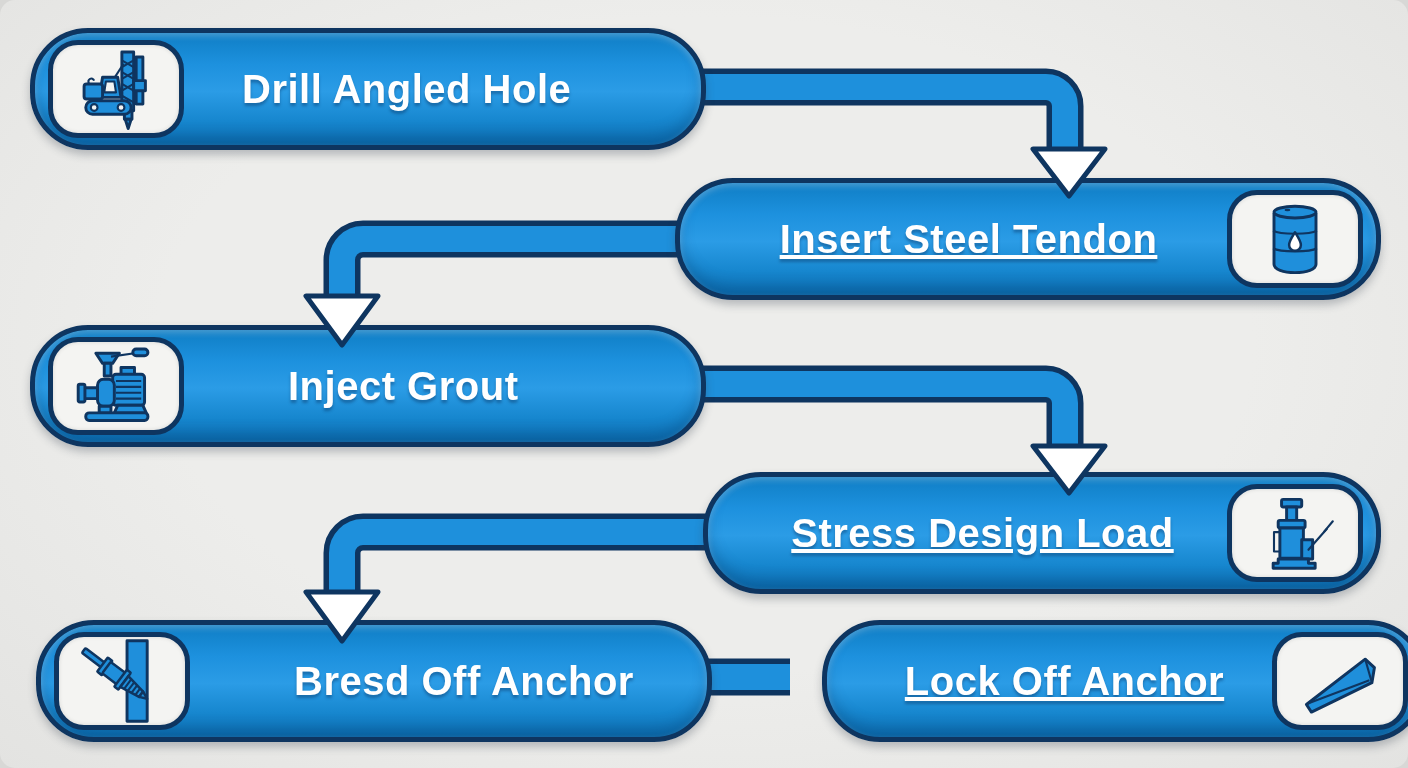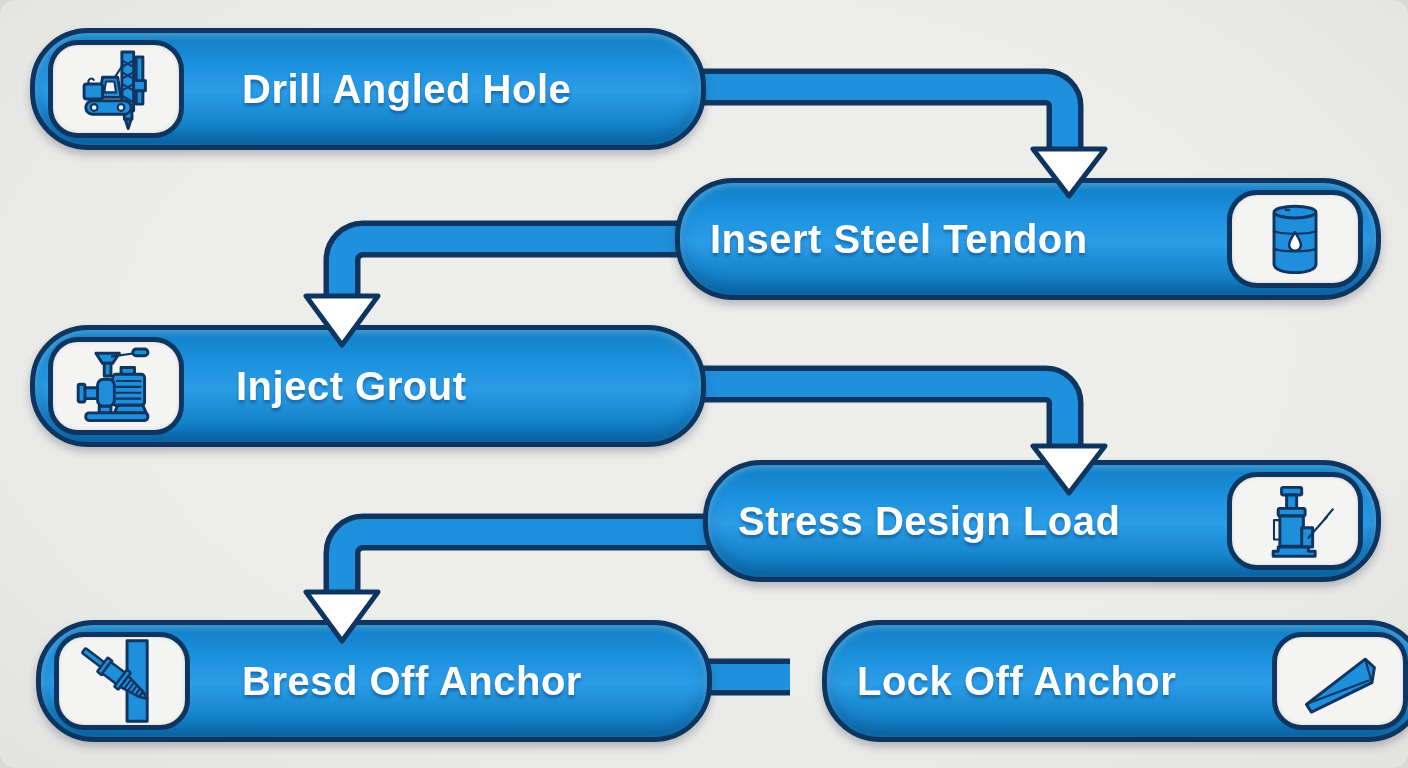--- a/index.html
+++ b/index.html
@@ -55,28 +55,28 @@
 
   .step-label{
     color:#ffffff;
     font-size:40px;
     font-weight:bold;
     letter-spacing:.5px;
     white-space:nowrap;
     text-shadow:0 3px 3px rgba(8,45,90,.40);
   }
   .icon-left  .step-label{padding-left:58px;}
-  #step-3 .step-label, #step-5 .step-label{padding-left:52px;}
-  .icon-right .step-label{flex:1;text-align:left;padding-left:30px;}
+  #step-3 .step-label, #step-5 .step-label{padding-left:104px;}
+  .icon-right .step-label{flex:1;text-align:center;padding-left:30px;text-decoration:underline;}
 
   
   #step-1{left:30px;  top:28px;  width:676px;}
   #step-2{left:675px; top:178px; width:706px;}
   #step-3{left:30px;  top:325px; width:676px;}
-  #step-4{left:703px; top:460px; width:678px;}
+  #step-4{left:703px; top:472px; width:678px;}
   #step-5{left:36px;  top:620px; width:676px;}
   #step-6{left:822px; top:620px; width:604px;}
 
   .pipe-outline{stroke:#0e3560;stroke-width:37;fill:none;}
   .pipe-fill{stroke:#1e90dc;stroke-width:26;fill:none;}
   .arrowhead{fill:#ffffff;stroke:#0e3560;stroke-width:5;stroke-linejoin:round;}
 
   .ico{stroke:#0f3560;stroke-width:3.5;stroke-linejoin:round;fill:#1f8fdb;}
   .ico .thin{stroke-width:2.5;fill:none;}
   .ico .lite{fill:#f4f4f2;}

